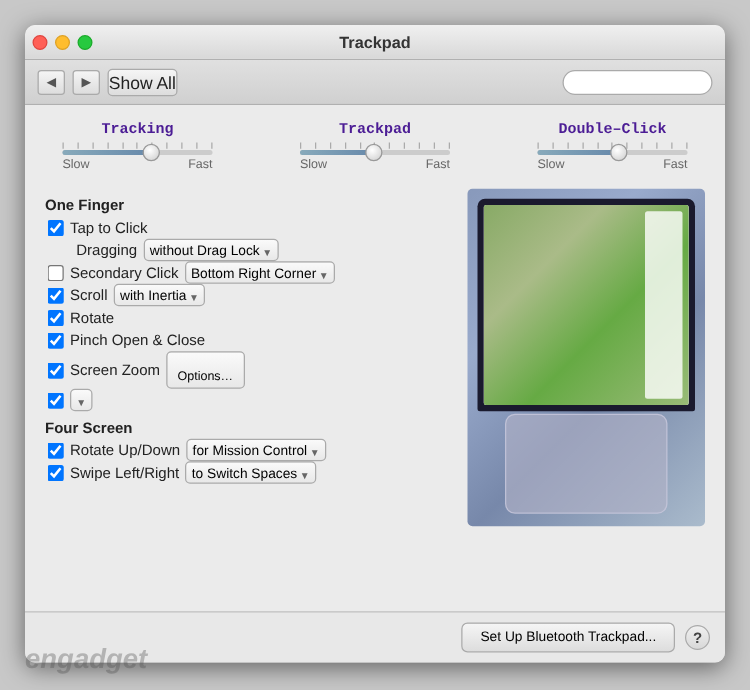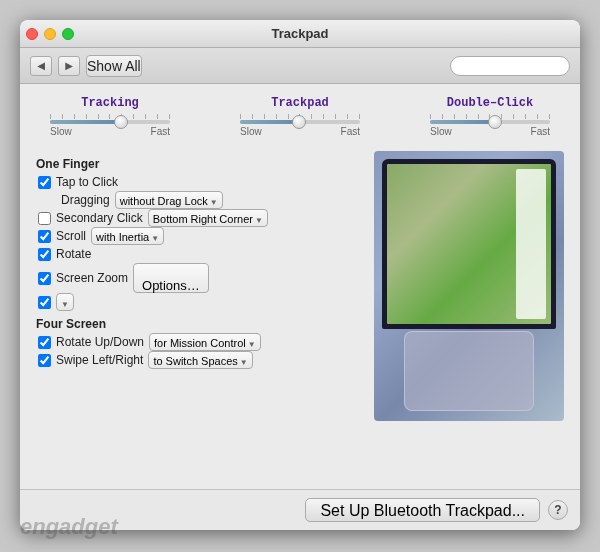--- a/index.html
+++ b/index.html
@@ -248,21 +248,21 @@
     .dropdown-arrow {
       font-size: 8px;
       color: #666;
     }
 
     .options-btn {
       background: linear-gradient(to bottom, #fafafa, #e8e8e8);
       border: 1px solid #aaa;
       border-radius: 4px;
       padding: 14px 8px;
-      font-size: 13px;
+      font-size: 10px;
       height: 18px;
       cursor: pointer;
     }
 
     .preview-panel {
       width: 190px;
       flex-shrink: 0;
     }
 
     .preview-container {
@@ -333,21 +333,21 @@
       gap: 8px;
       border-top: 1px solid #c0c0c0;
       background: #e8e8e8;
     }
 
     .bluetooth-btn {
       background: linear-gradient(to bottom, #f5f5f5, #ddd);
       border: 1px solid #aaa;
       border-radius: 5px;
       padding: 3px 14px;
-      font-size: 16px;
+      font-size: 11px;
       cursor: pointer;
       height: 24px;
     }
 
     .help-btn {
       width: 20px;
       height: 20px;
       border-radius: 50%;
       background: linear-gradient(to bottom, #f0f0f0, #d8d8d8);
       border: 1px solid #aaa;
@@ -519,20 +519,24 @@
             <span>with Inertia</span>
             <span class="dropdown-arrow">▼</span>
           </div>
         </div>
         <div class="setting-row">
           <input type="checkbox" checked="" style="">
           <span class="setting-label">Rotate</span>
         </div>
         <div class="setting-row">
           <input type="checkbox" checked="" style="">
+          <span class="setting-label">Pinch Open &amp; Close</span>
+        </div>
+        <div class="setting-row">
+          <input type="checkbox" checked="" style="">
           <span class="setting-label">Screen Zoom</span>
           <button class="options-btn">Options…</button>
         </div>
 
         <div class="setting-row">
           <input type="checkbox" checked="" style="">
           <div class="dropdown">
             <span class="dropdown-arrow">▼</span>
           </div>
         </div>

